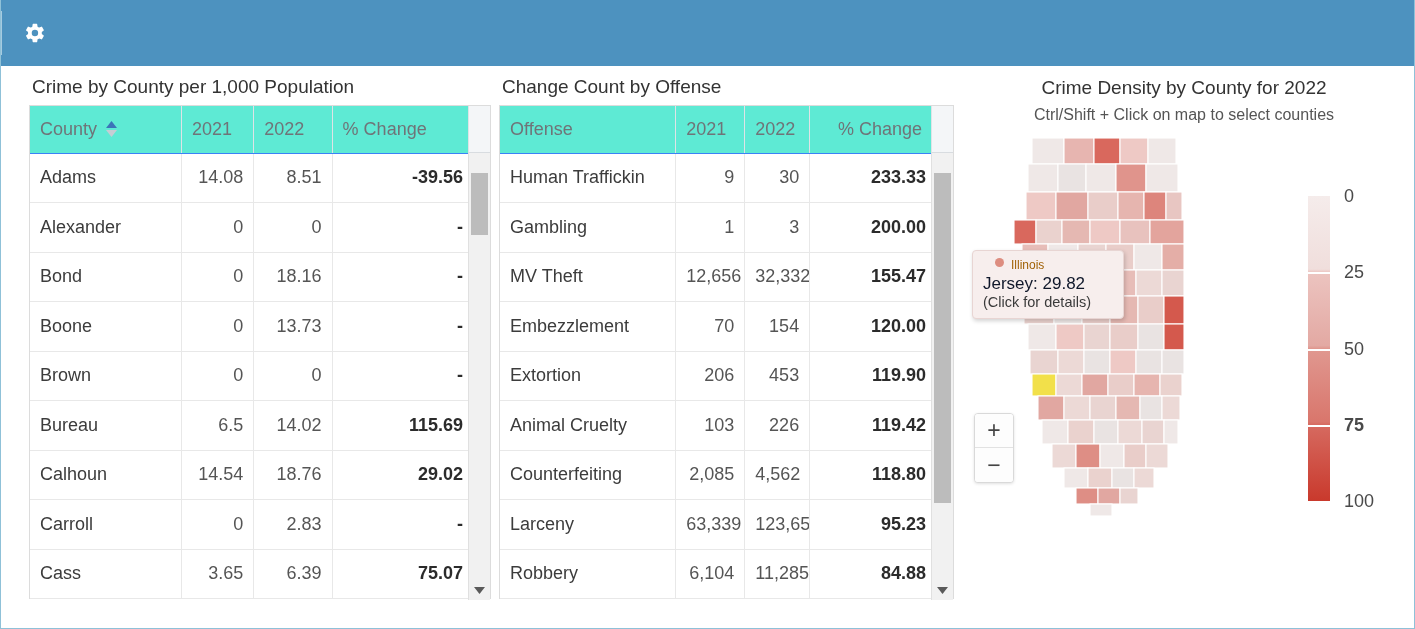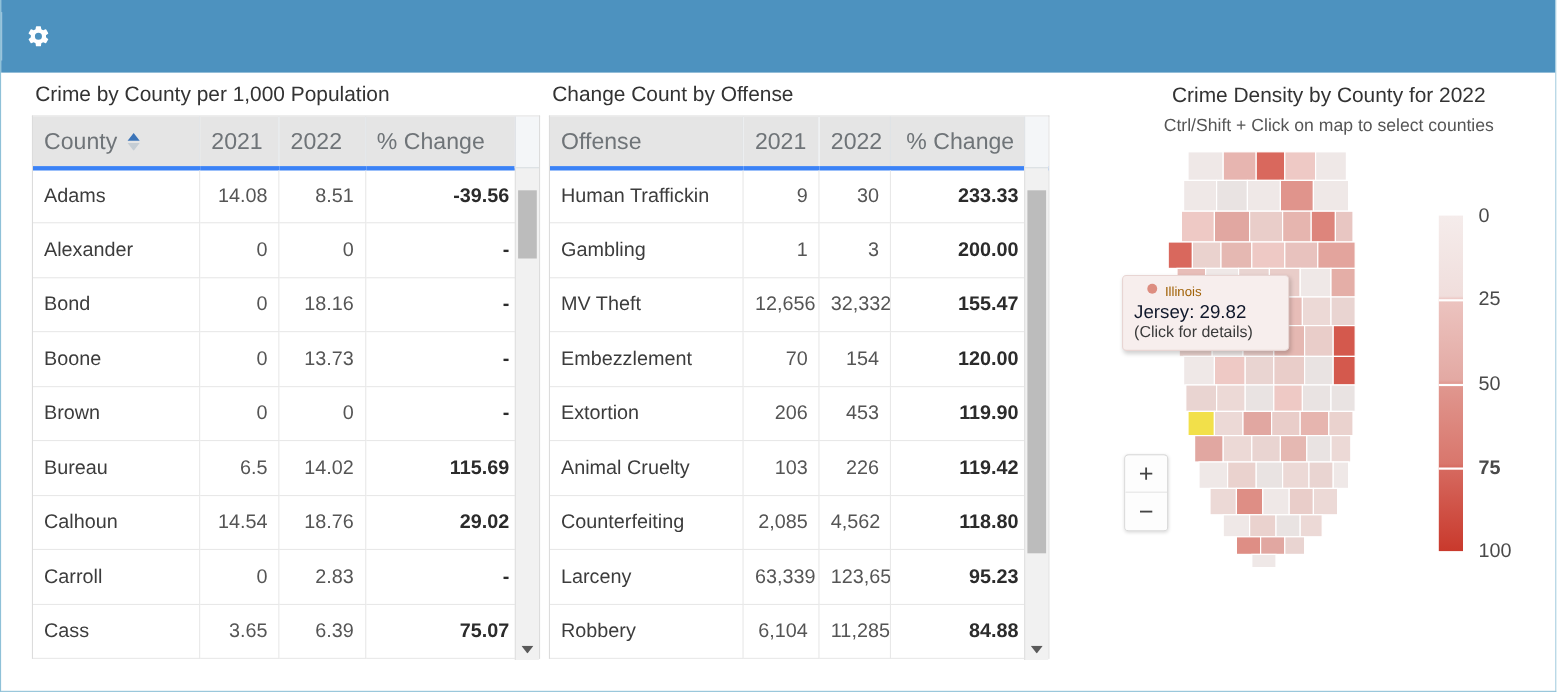--- a/index.html
+++ b/index.html
@@ -67,21 +67,21 @@
   #gear-icon { width: 22px; height: 22px; }
 
   
   #body {
     display: flex;
     align-items: flex-start;
     padding: 0;
     height: 562px;
   }
 
-  .panel { position: relative; margin-left: 48px; }
+  .panel { position: relative; }
 
   #panel-county   { width: 462px; margin-left: 28px; }
   #panel-offense  { width: 455px; margin-left: 8px; }
   #panel-map      { flex: 1 1 auto; position: relative; height: 560px; }
 
   .panel-title {
     font-size: 19px;
     color: #333333;
     padding: 10px 0 7px 3px;
     white-space: nowrap;
@@ -95,28 +95,28 @@
     border-right: 1px solid #dcdcdc;
     background: #ffffff;
   }
   table.data {
     border-collapse: collapse;
     table-layout: fixed;
     width: 100%;
     font-size: 18px;
   }
   table.data th {
-    background: #e5e5e5;
+    background: #5eead4;
     color: #6f7478;
     font-weight: normal;
-    font-size: 21px;
+    font-size: 18px;
     height: 47px;
     padding: 0 10px;
     border-right: 1px solid #dfe3e6;
-    border-bottom: 4px solid #3b82f6;
+    border-bottom: 1px solid #3b82f6;
     text-align: left;
     white-space: nowrap;
     overflow: hidden;
     vertical-align: middle;
     cursor: pointer;
   }
   table.data th.num { text-align: left; }
   table.data th:last-child { border-right: none; }
   table.data td {
     height: 49.5px;

